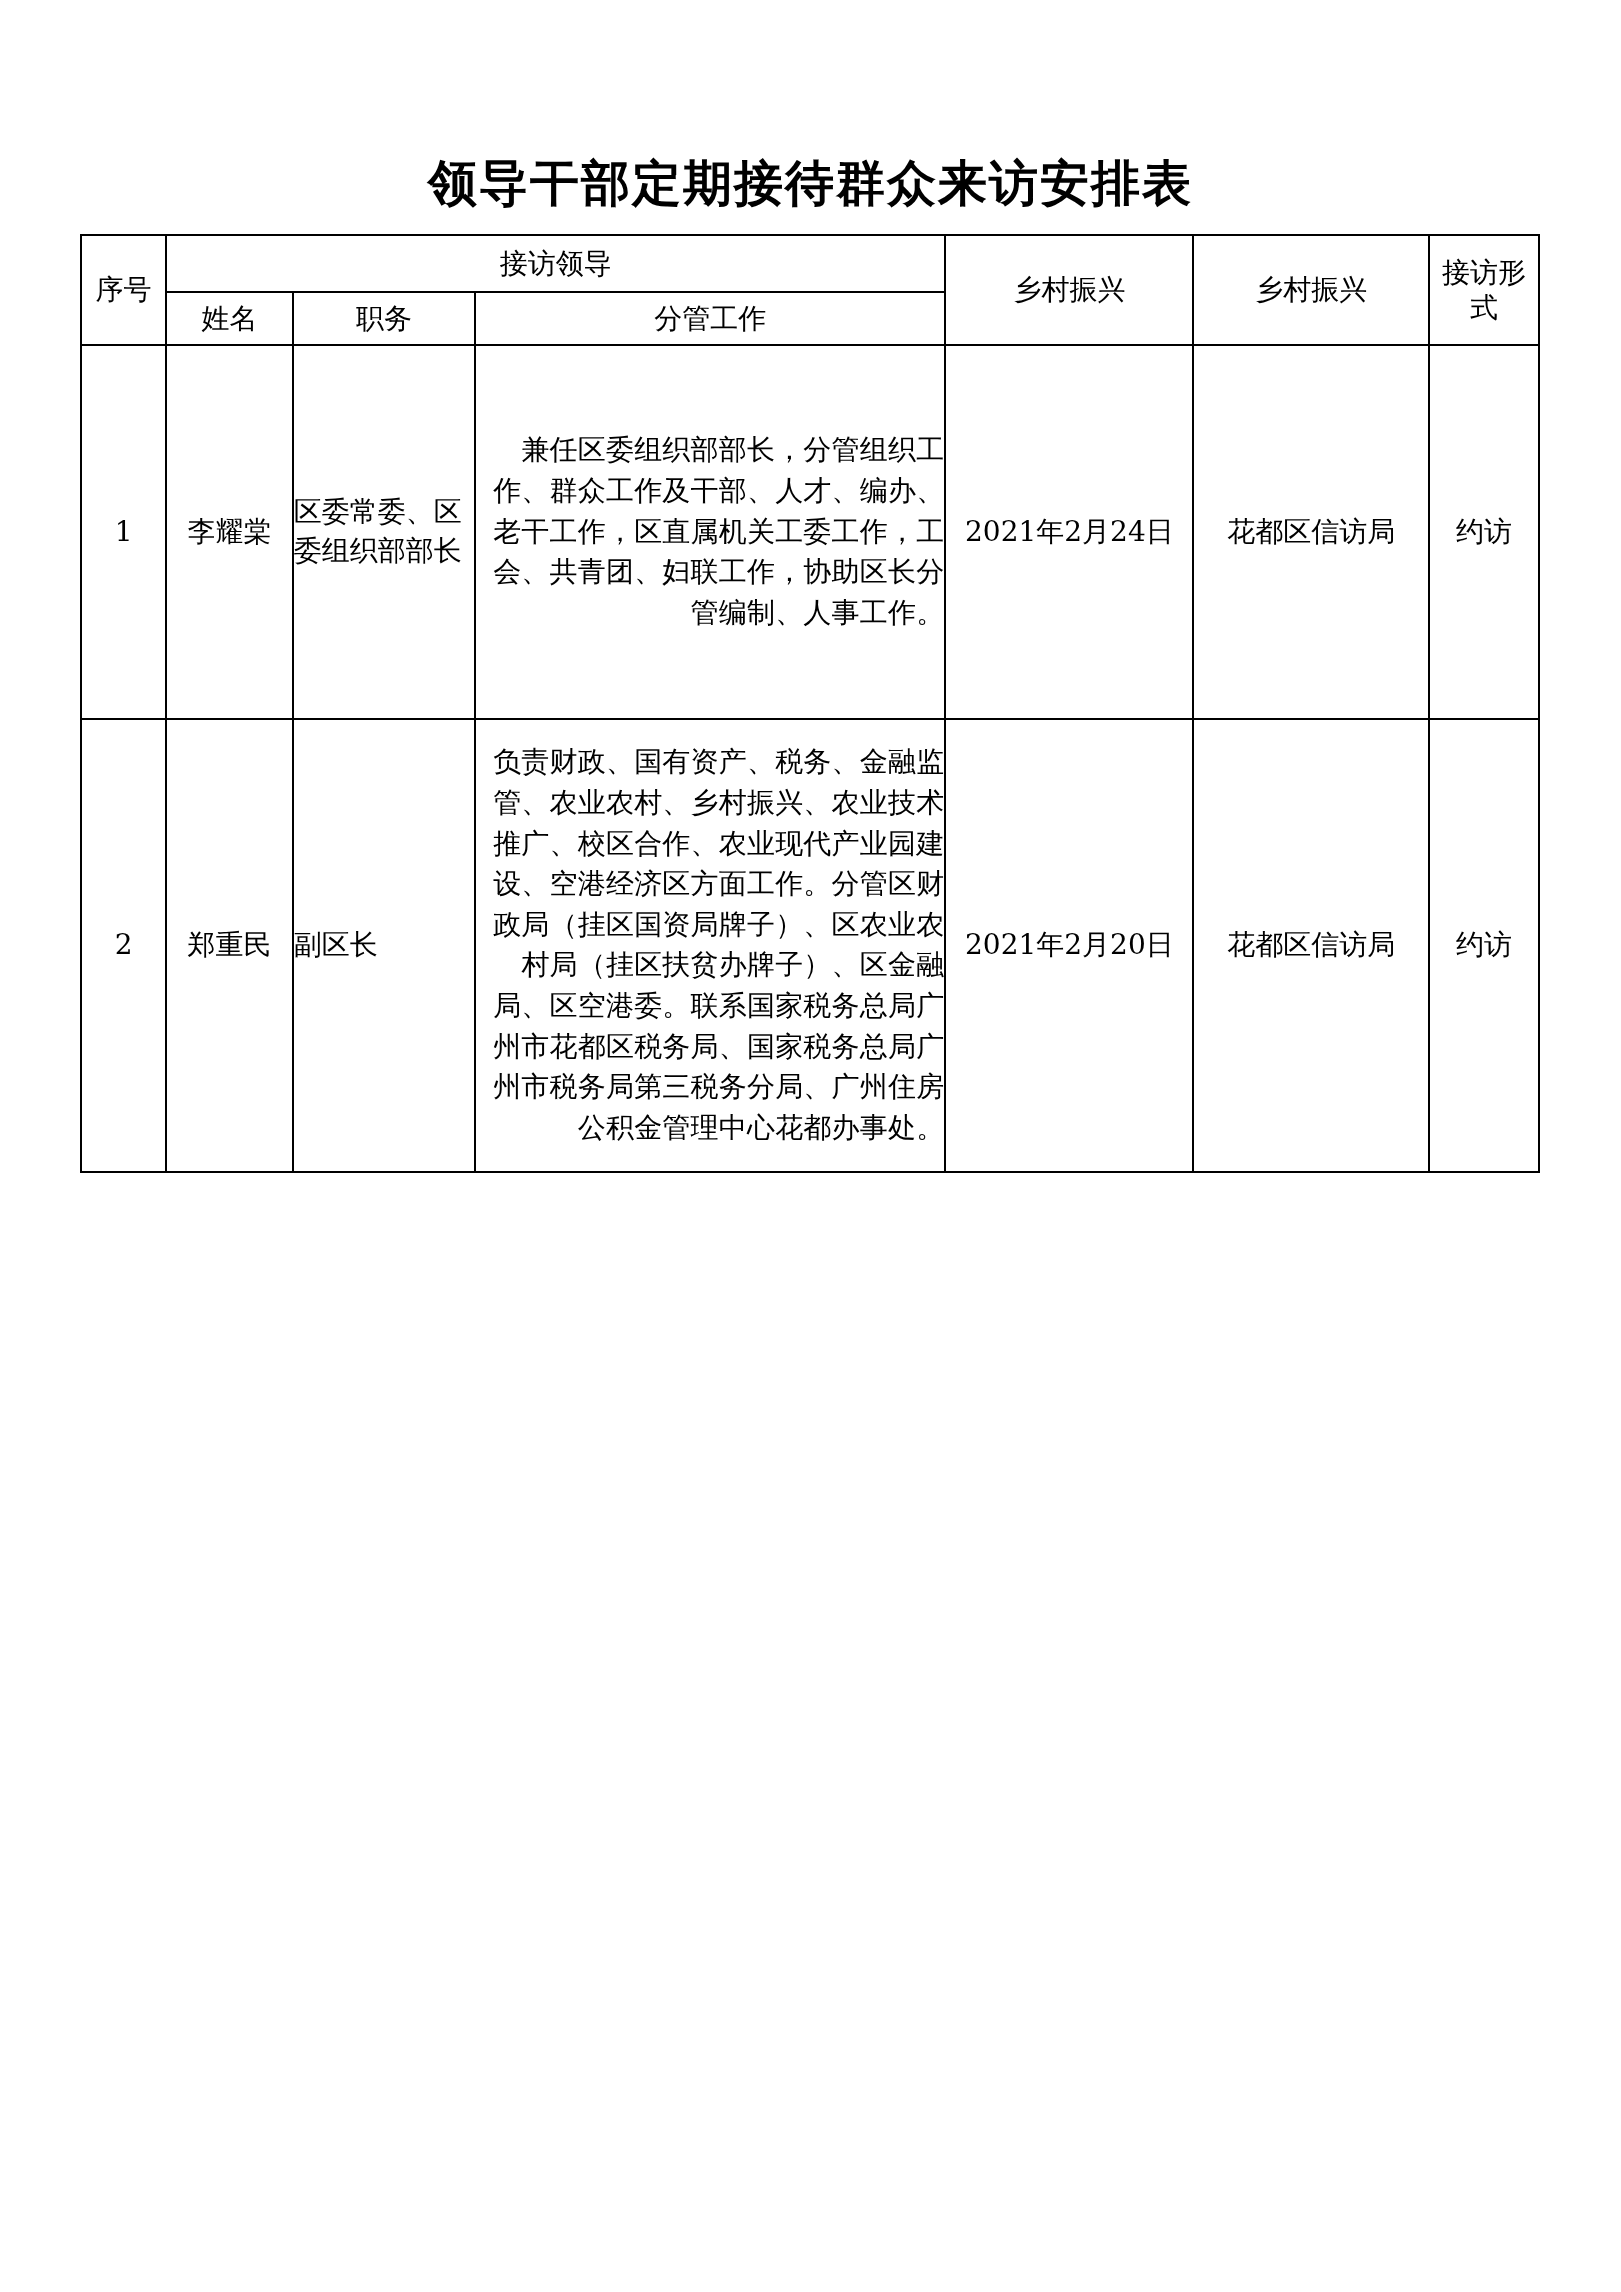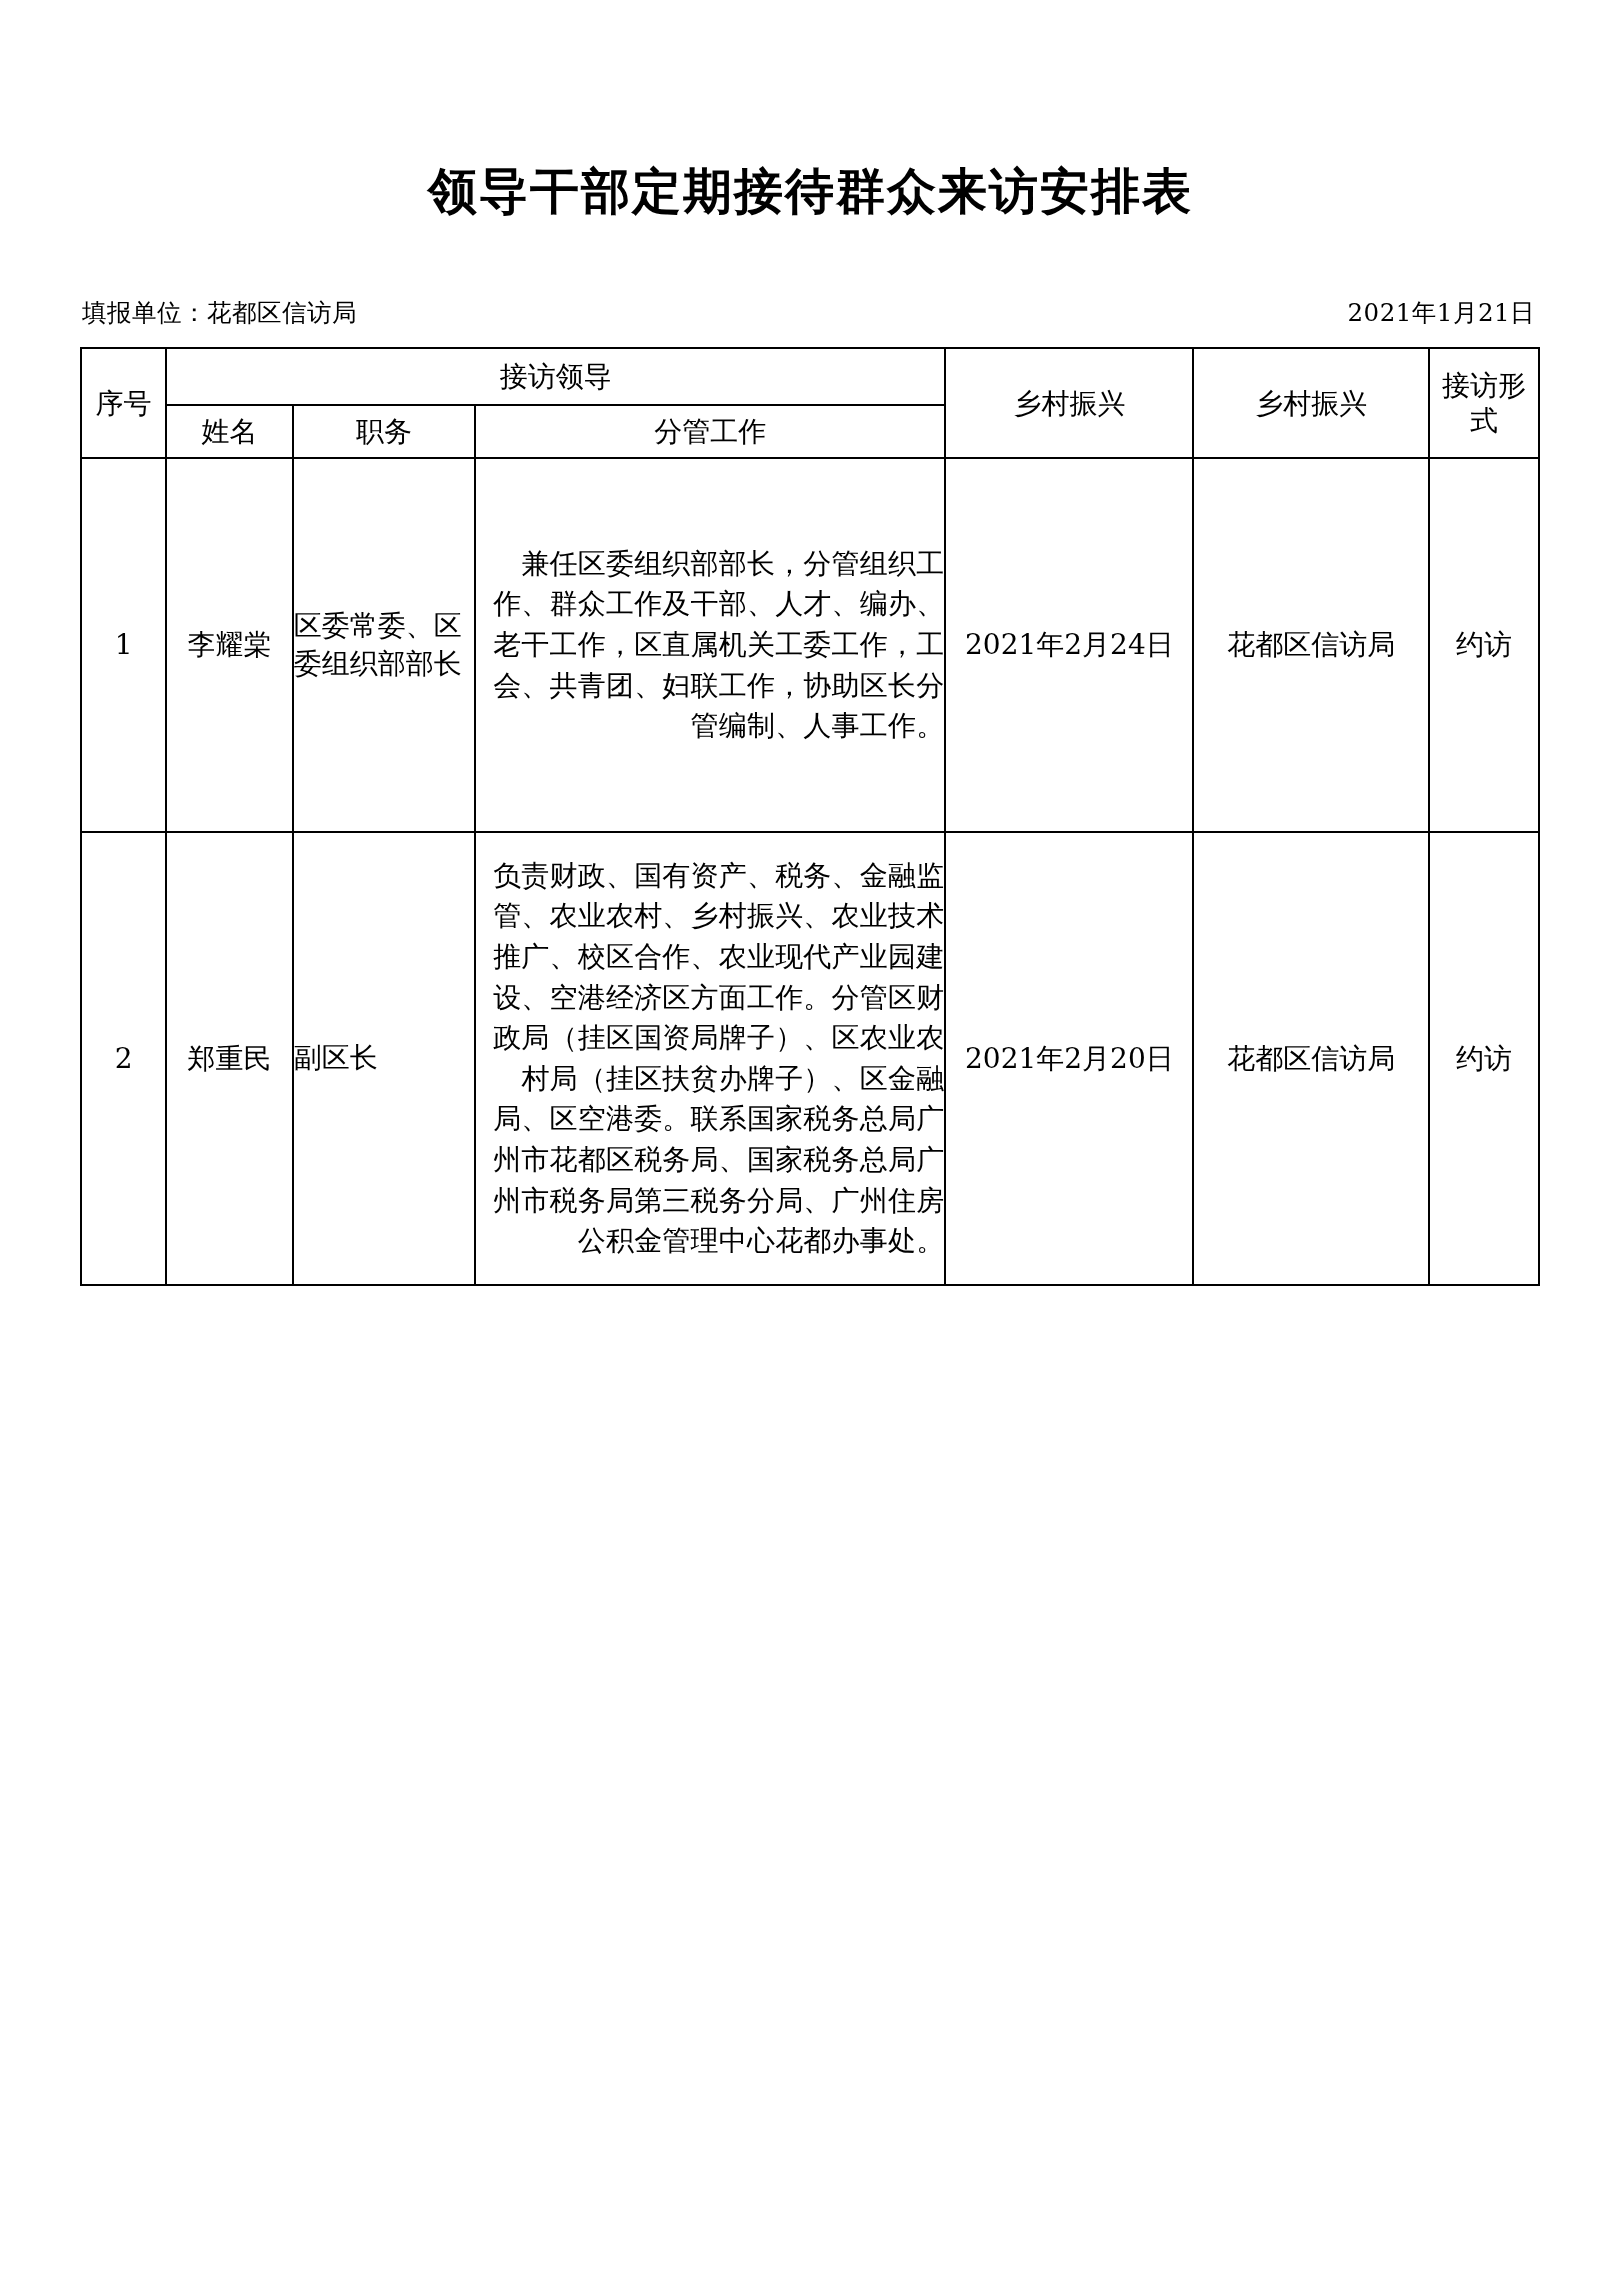--- a/index.html
+++ b/index.html
@@ -13,21 +13,21 @@
     height: 2293px;
     font-family: "DejaVu Serif", "Liberation Serif", serif;
     color: #000000;
     -webkit-font-smoothing: antialiased;
   }
   .page {
     position: relative;
     width: 1621px;
     height: 2293px;
     box-sizing: border-box;
-    padding: 16px 80px;
+    padding: 8px 80px;
   }
   .doc-title {
     text-align: center;
     font-family: "DejaVu Sans", "Liberation Sans", sans-serif;
     font-size: 49px;
     font-weight: bold;
     letter-spacing: 2px;
     margin: 0;
     padding-top: 145px;
     line-height: 1.25;
@@ -99,24 +99,20 @@
   .row-1 td { height: 372px; }
   .row-2 td { height: 451px; }
 </style>
 </head>
 <body>
 
 <div class="page">
 
   <h1 class="doc-title">领导干部定期接待群众来访安排表</h1>
 
-  <div class="meta-row">
-    <div class="meta-left">填报单位：花都区信访局</div>
-    <div class="meta-right">2021年1月21日</div>
-  </div>
 
   <table class="sched">
     <colgroup>
       <col class="col-no">
       <col class="col-name">
       <col class="col-duty">
       <col class="col-scope">
       <col class="col-time">
       <col class="col-place">
       <col class="col-form">

